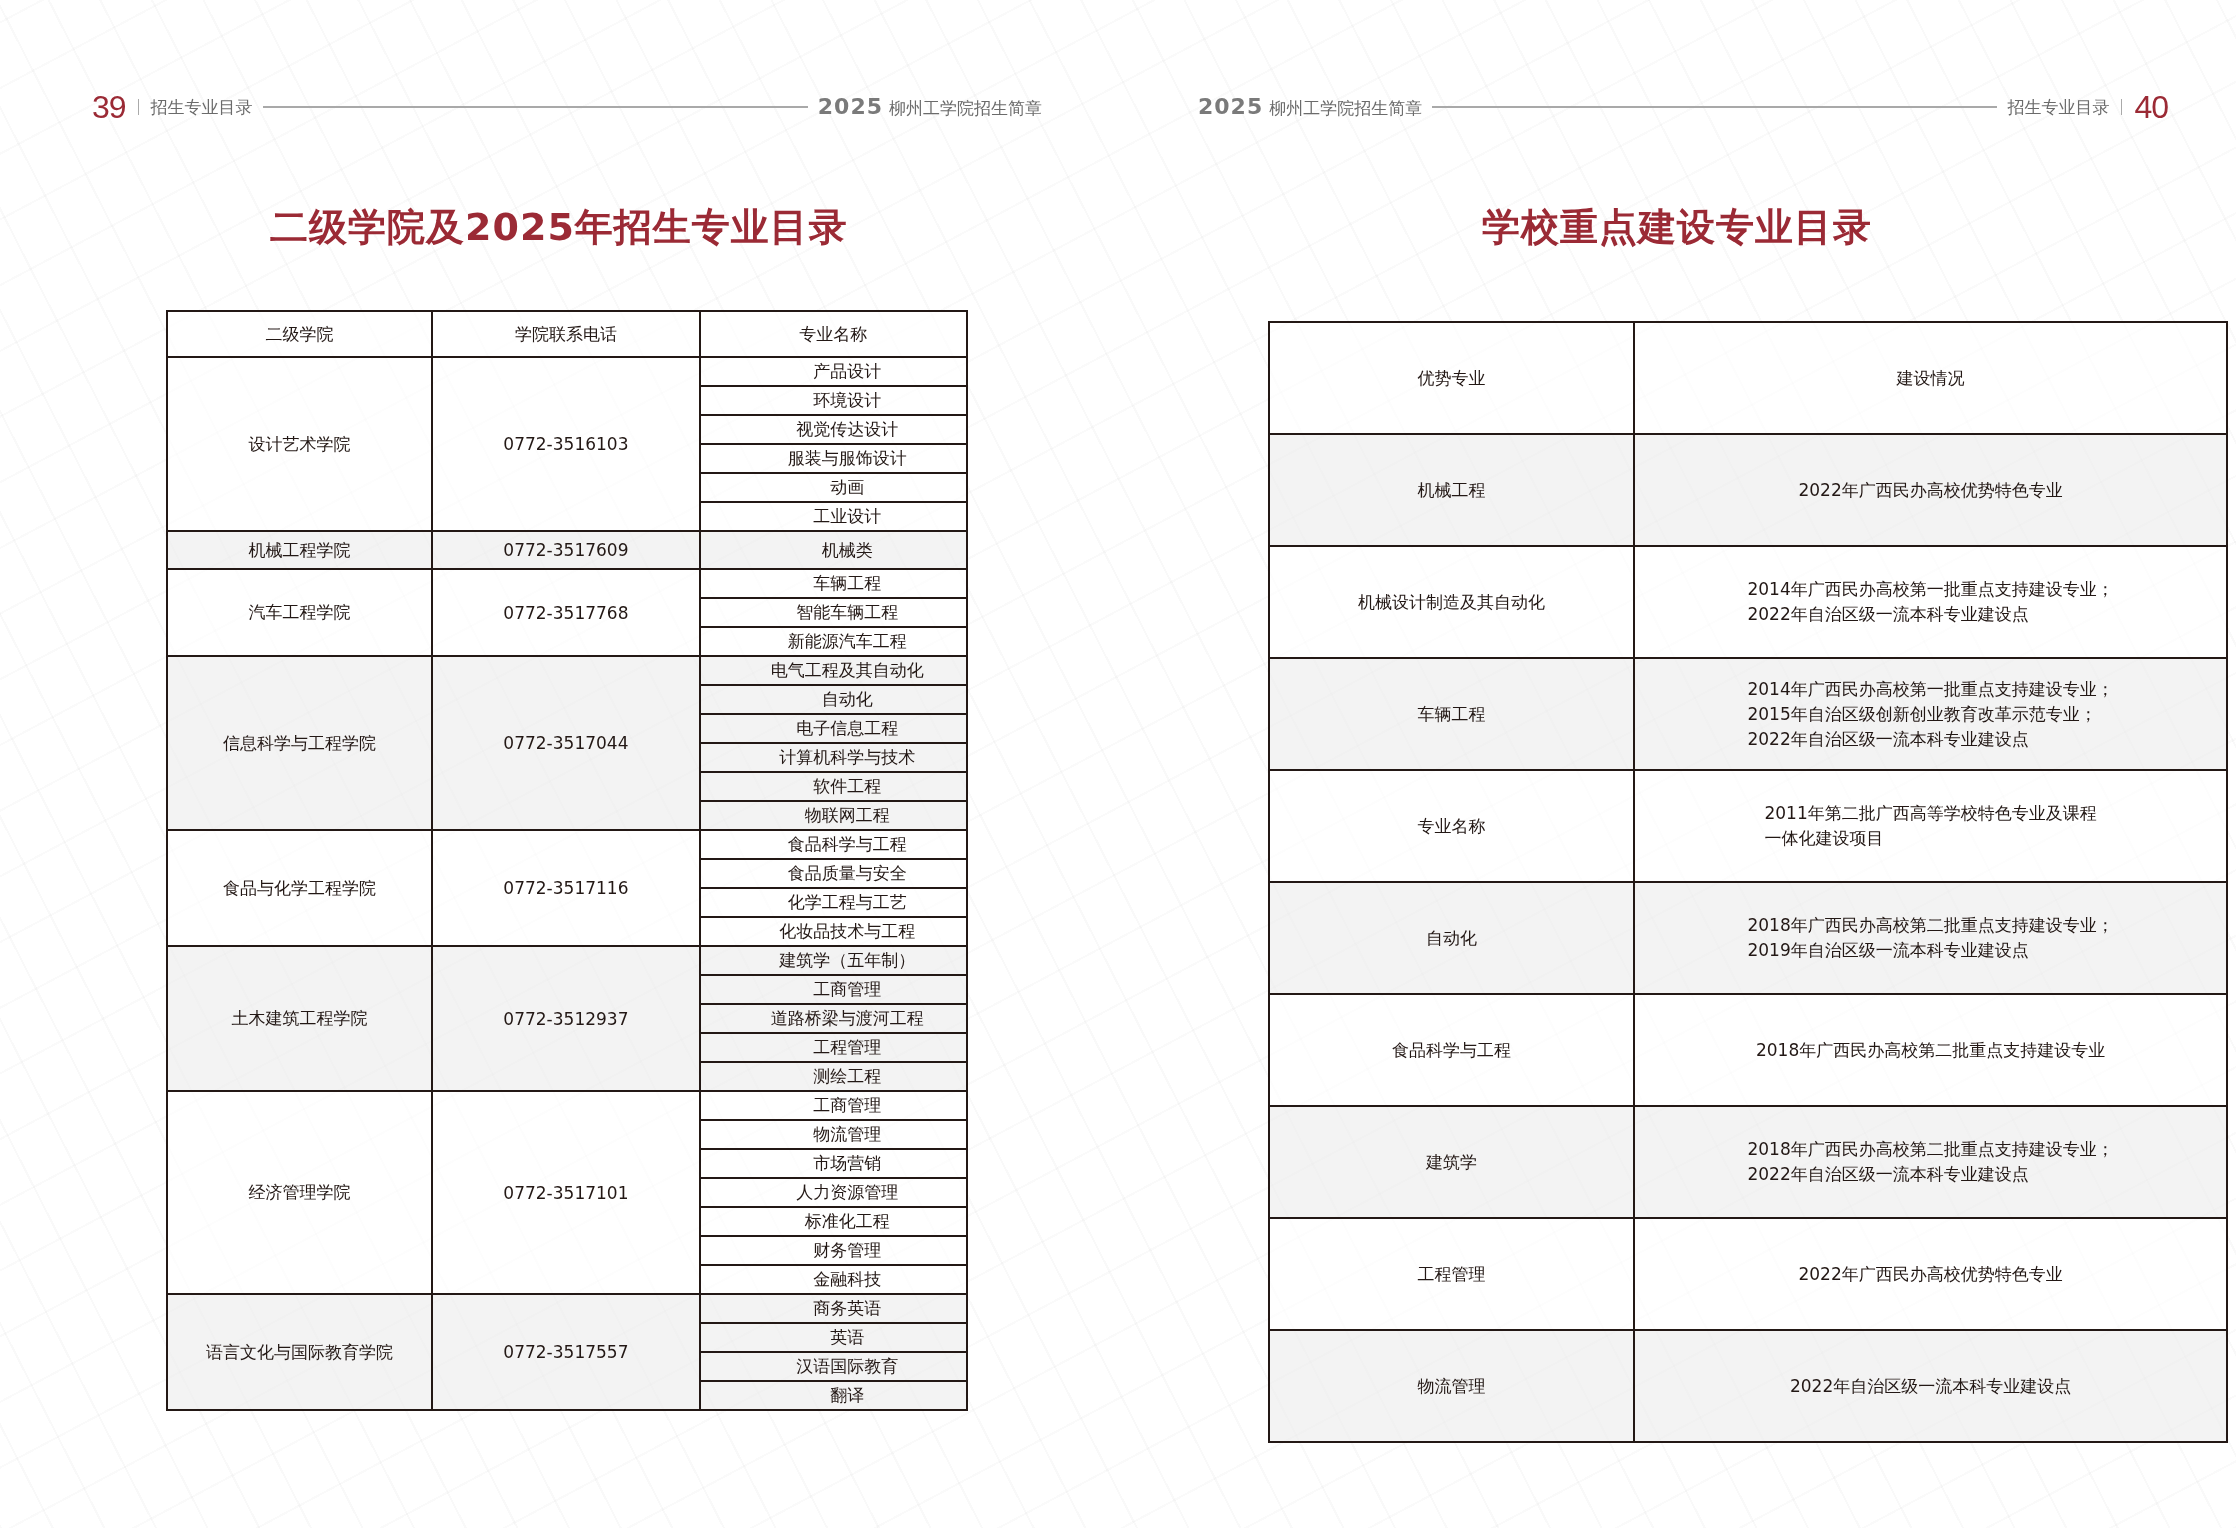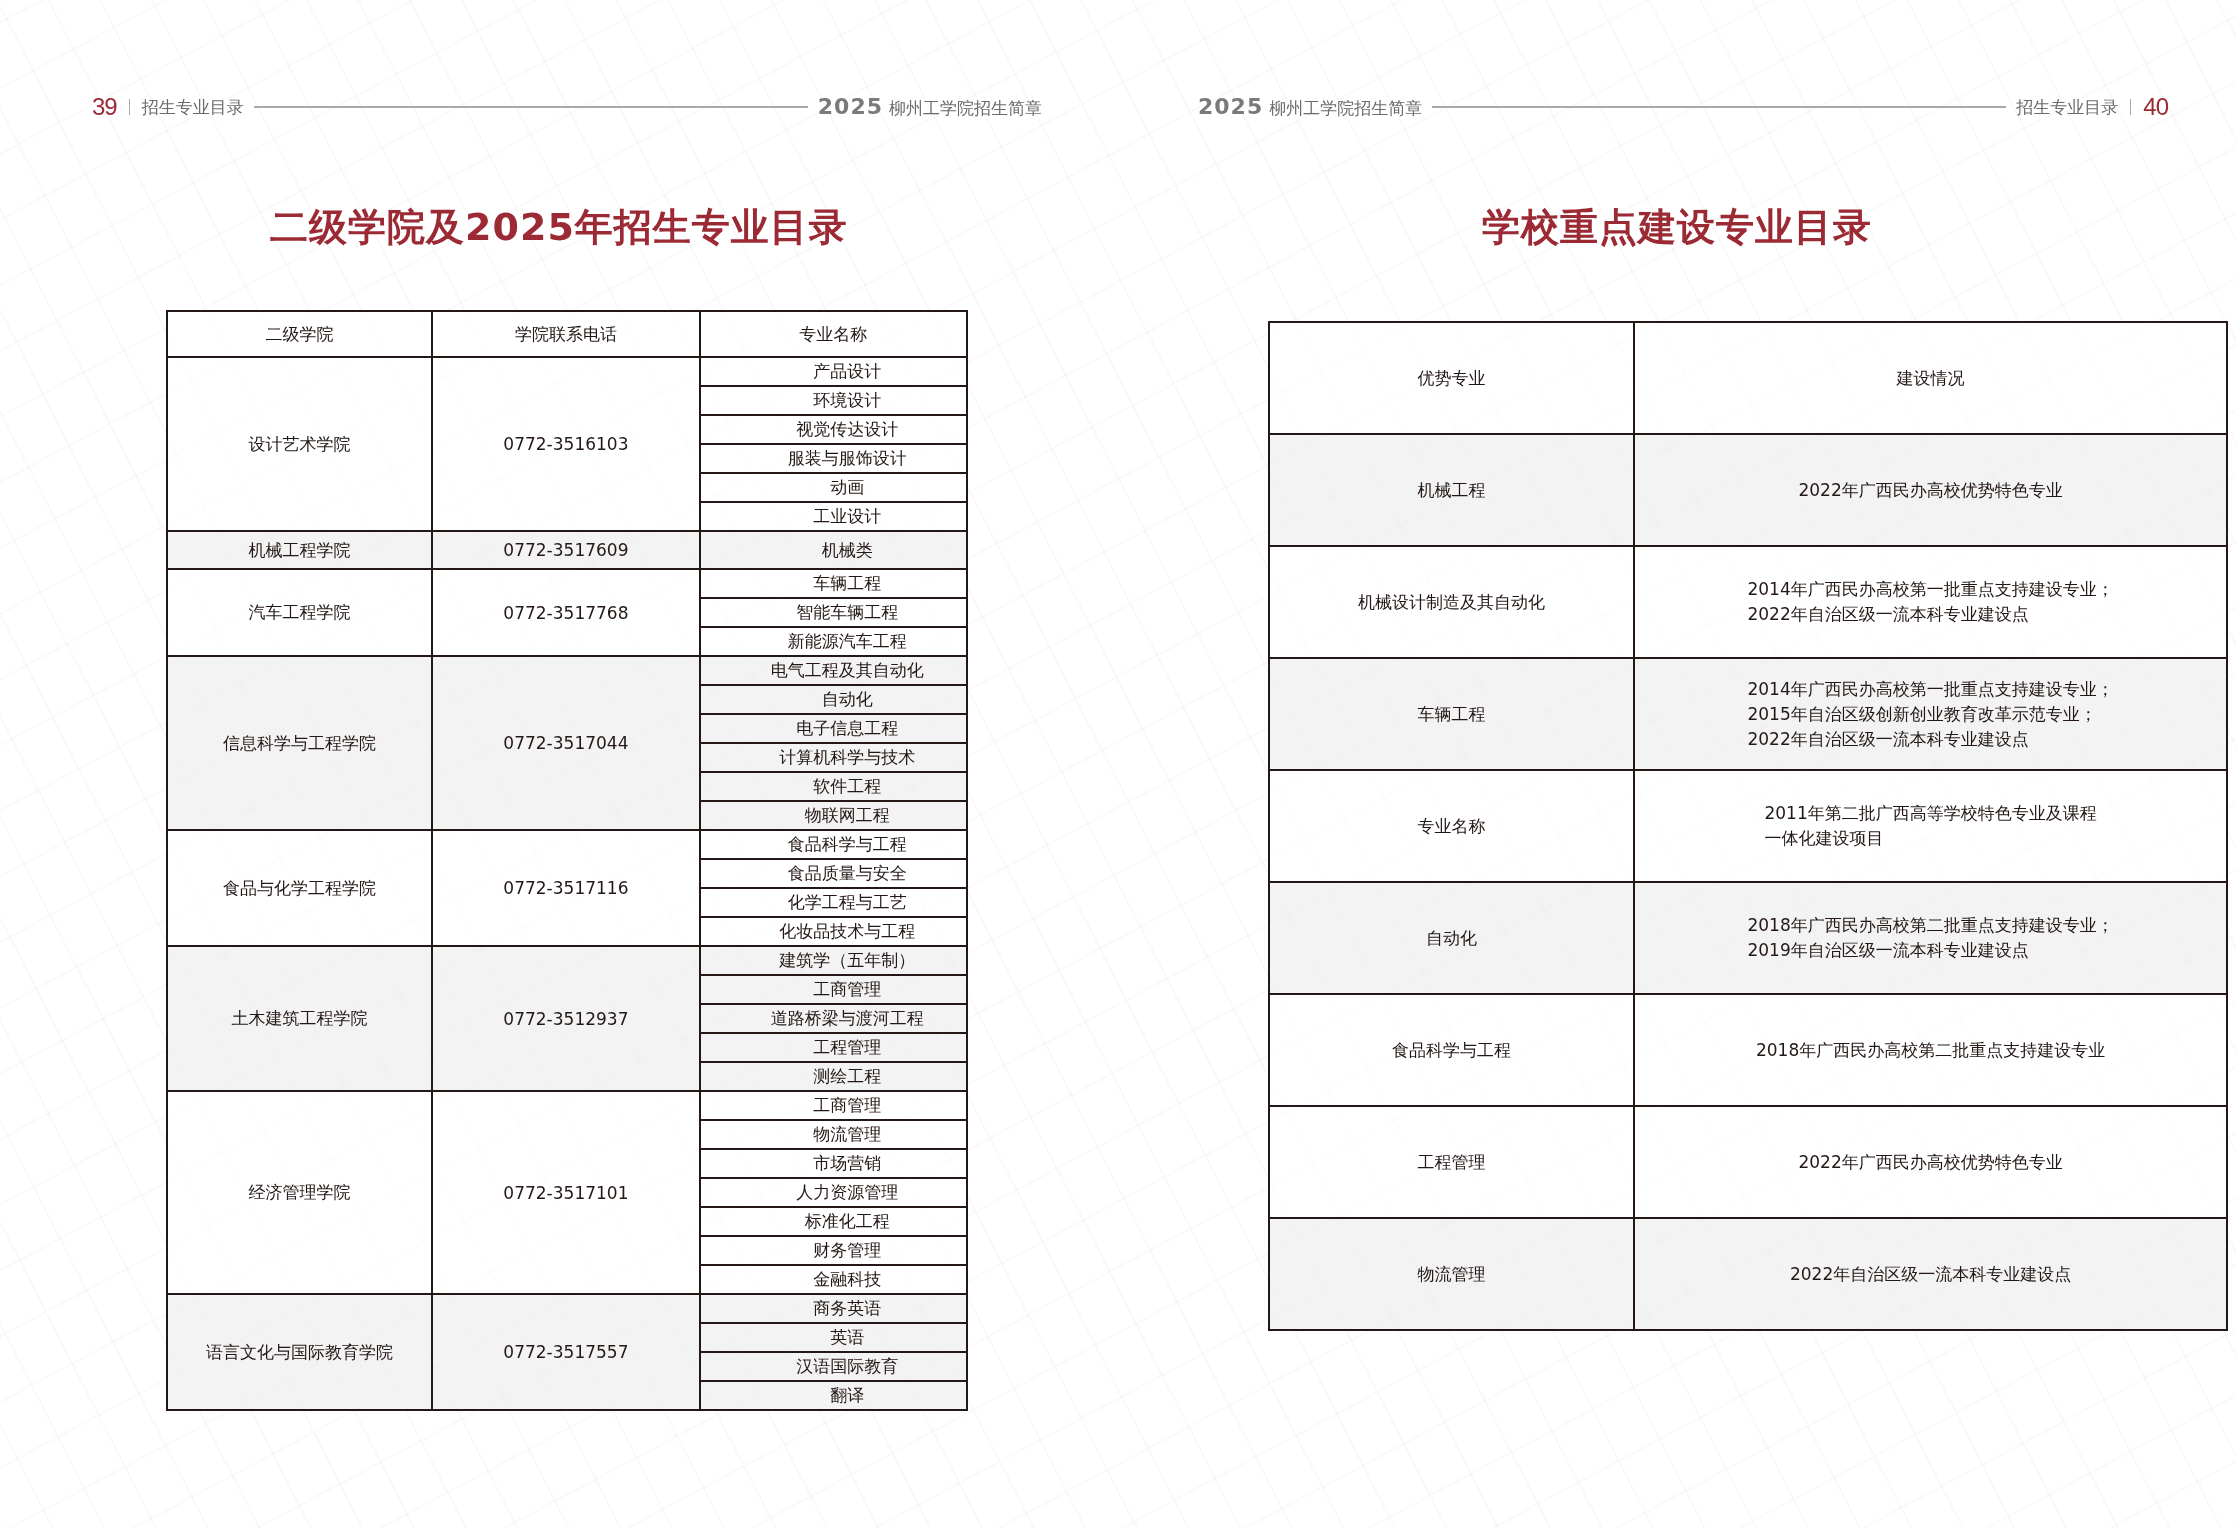--- a/index.html
+++ b/index.html
@@ -16,21 +16,21 @@
       repeating-linear-gradient(-28deg, rgba(0,0,0,0.02) 0 2px, transparent 2px 58px);
   }
   .page { position:absolute; top:0; height:1528px; width:1118px; }
   .page.left { left:0; }
   .page.right { left:1118px; }
 
   .running-header {
     position:absolute; top:92px; height:30px; display:flex; align-items:center;
     font-size:17px; color:#6b6b6b;
   }
-  .page-num { color:#9b2a35; font-size:24px; font-family:"Liberation Sans Narrow","Liberation Sans",sans-serif; letter-spacing:-1px; }
+  .page-num { color:#9b2a35; font-size:32px; font-family:"Liberation Sans Narrow","Liberation Sans",sans-serif; letter-spacing:-1px; }
   .sep { width:1px; height:16px; background:#aaa; margin:0 12px; }
   .section-name { font-size:17px; color:#6b6b6b; white-space:nowrap; }
   .rule { height:2px; background:#a9a9a9; flex:1; margin:0 10px; }
   .brand { white-space:nowrap; font-size:17px; color:#6b6b6b; }
   .brand .yr { font-size:22px; font-weight:bold; letter-spacing:1px; color:#7a7a7a; margin-right:6px; }
 
   .page-title {
     position:absolute; top:202px; left:0; right:0; text-align:center;
     font-size:38px; font-weight:bold; color:#9b2a35; letter-spacing:1px;
   }
@@ -249,20 +249,24 @@
         <td class="desc"><div class="lines"><div>2011年第二批广西高等学校特色专业及课程</div><div>一体化建设项目</div></div></td>
       </tr>
       <tr class="shade">
         <td>自动化</td>
         <td class="desc"><div class="lines"><div>2018年广西民办高校第二批重点支持建设专业；</div><div>2019年自治区级一流本科专业建设点</div></div></td>
       </tr>
       <tr class="white">
         <td>食品科学与工程</td>
         <td class="desc"><div class="lines" style="text-align: right;"><div>2018年广西民办高校第二批重点支持建设专业</div></div></td>
       </tr>
+      <tr class="shade">
+        <td>建筑学</td>
+        <td class="desc"><div class="lines"><div>2018年广西民办高校第二批重点支持建设专业；</div><div>2022年自治区级一流本科专业建设点</div></div></td>
+      </tr>
       <tr class="white">
         <td>工程管理</td>
         <td class="desc"><div class="lines" style="text-align: center;"><div>2022年广西民办高校优势特色专业</div></div></td>
       </tr>
       <tr class="shade">
         <td>物流管理</td>
         <td class="desc"><div class="lines" style="text-align: center;"><div>2022年自治区级一流本科专业建设点</div></div></td>
       </tr>
     </tbody>
 </table>

